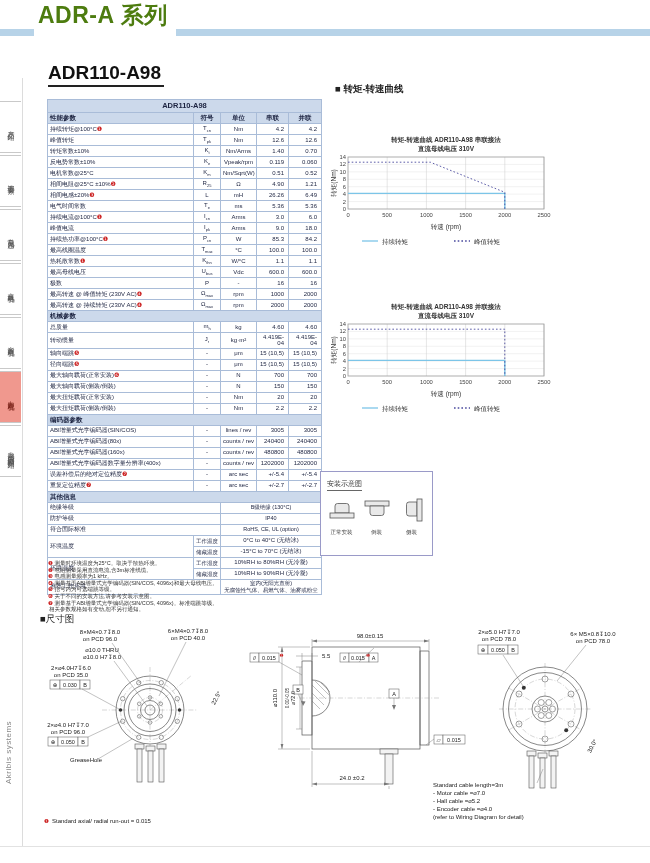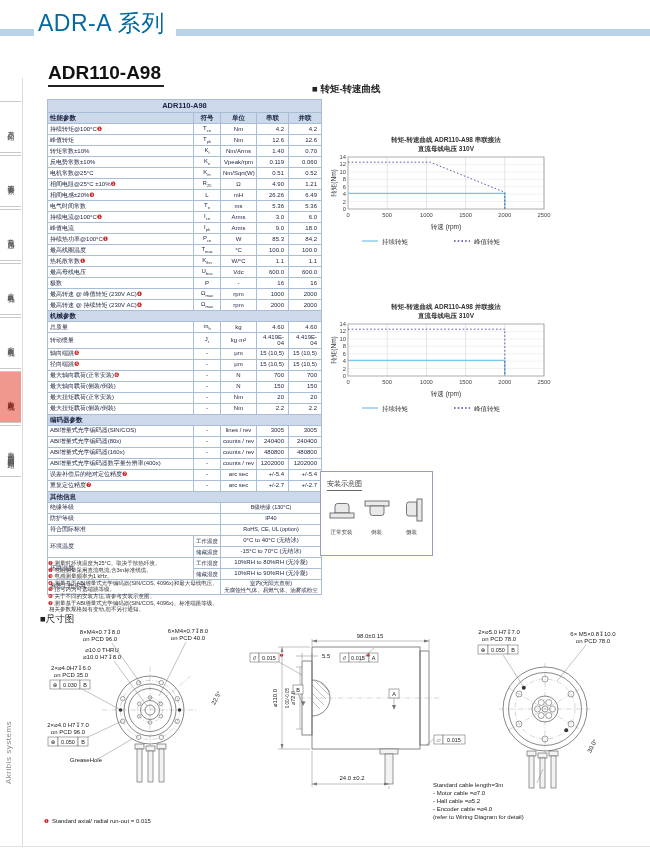--- a/index.html
+++ b/index.html
@@ -3,21 +3,21 @@
 <meta charset="utf-8">
 <style>
   html,body{margin:0;padding:0}
   body{position:relative;width:650px;height:863px;background:#ffffff;overflow:hidden;
        font-family:"Liberation Sans","DejaVu Sans",sans-serif;color:#222}
 
   
   .hbar{position:absolute;height:7px;background:#b7d3e8}
   #hbarL{left:0;top:29px;width:34px}
   #hbarR{left:176px;top:29px;width:474px}
-  #series-title{position:absolute;left:38px;top:8px;font-size:23px;font-weight:400;color:#0369a1;letter-spacing:.5px}
+  #series-title{position:absolute;left:38px;top:0;font-size:23px;font-weight:700;color:#4d7c0f;letter-spacing:.5px}
 
   
   #sideline{position:absolute;left:22px;top:78px;height:768px;border-left:1px solid #dcdcdc}
   #botline{position:absolute;left:0;top:846px;width:650px;border-top:1px solid #e2e2e2}
 
   
   #sidebar{position:absolute;left:0;top:101px;width:22px}
   .tab{writing-mode:vertical-rl;text-orientation:upright;font-size:7px;color:#555;letter-spacing:1px;
        border-top:1px solid #c9c9c9;border-bottom:1px solid #c9c9c9;margin-bottom:2px;width:21px;
        min-height:52px;display:flex;align-items:center;justify-content:center;box-sizing:border-box;padding:5px 0;background:#fff}
@@ -41,21 +41,21 @@
   #spec .num{text-align:right;padding-right:4px}
   #spec .sub{text-align:center;font-size:5.5px}
   #spec .pre{white-space:pre-line;font-size:5.5px;line-height:1.2}
   #spec sub{font-size:4px}
   .fnm{color:#cc2222}
 
   
   #footnotes{position:absolute;left:48px;top:560px;width:292px;font-size:5.5px;color:#333;line-height:1.2}
 
   
-  #charts-title{position:absolute;left:312px;top:83px;font-size:9.5px;font-weight:bold;color:#222}
+  #charts-title{position:absolute;left:335px;top:83px;font-size:9.5px;font-weight:bold;color:#222}
   #chart-series{position:absolute;left:330px;top:133px}
   #chart-parallel{position:absolute;left:330px;top:300px}
   .ct{font-size:6.5px;font-weight:bold;fill:#333;text-anchor:middle}
   .tk{font-size:5.8px;fill:#444}
   .al{font-size:6.5px;fill:#333}
   .gv{stroke:#cccccc;stroke-width:.5}
   .gh{stroke:#e5e5e5;stroke-width:.5}
   .pb{fill:none;stroke:#9a9a9a;stroke-width:.8}
 
   

